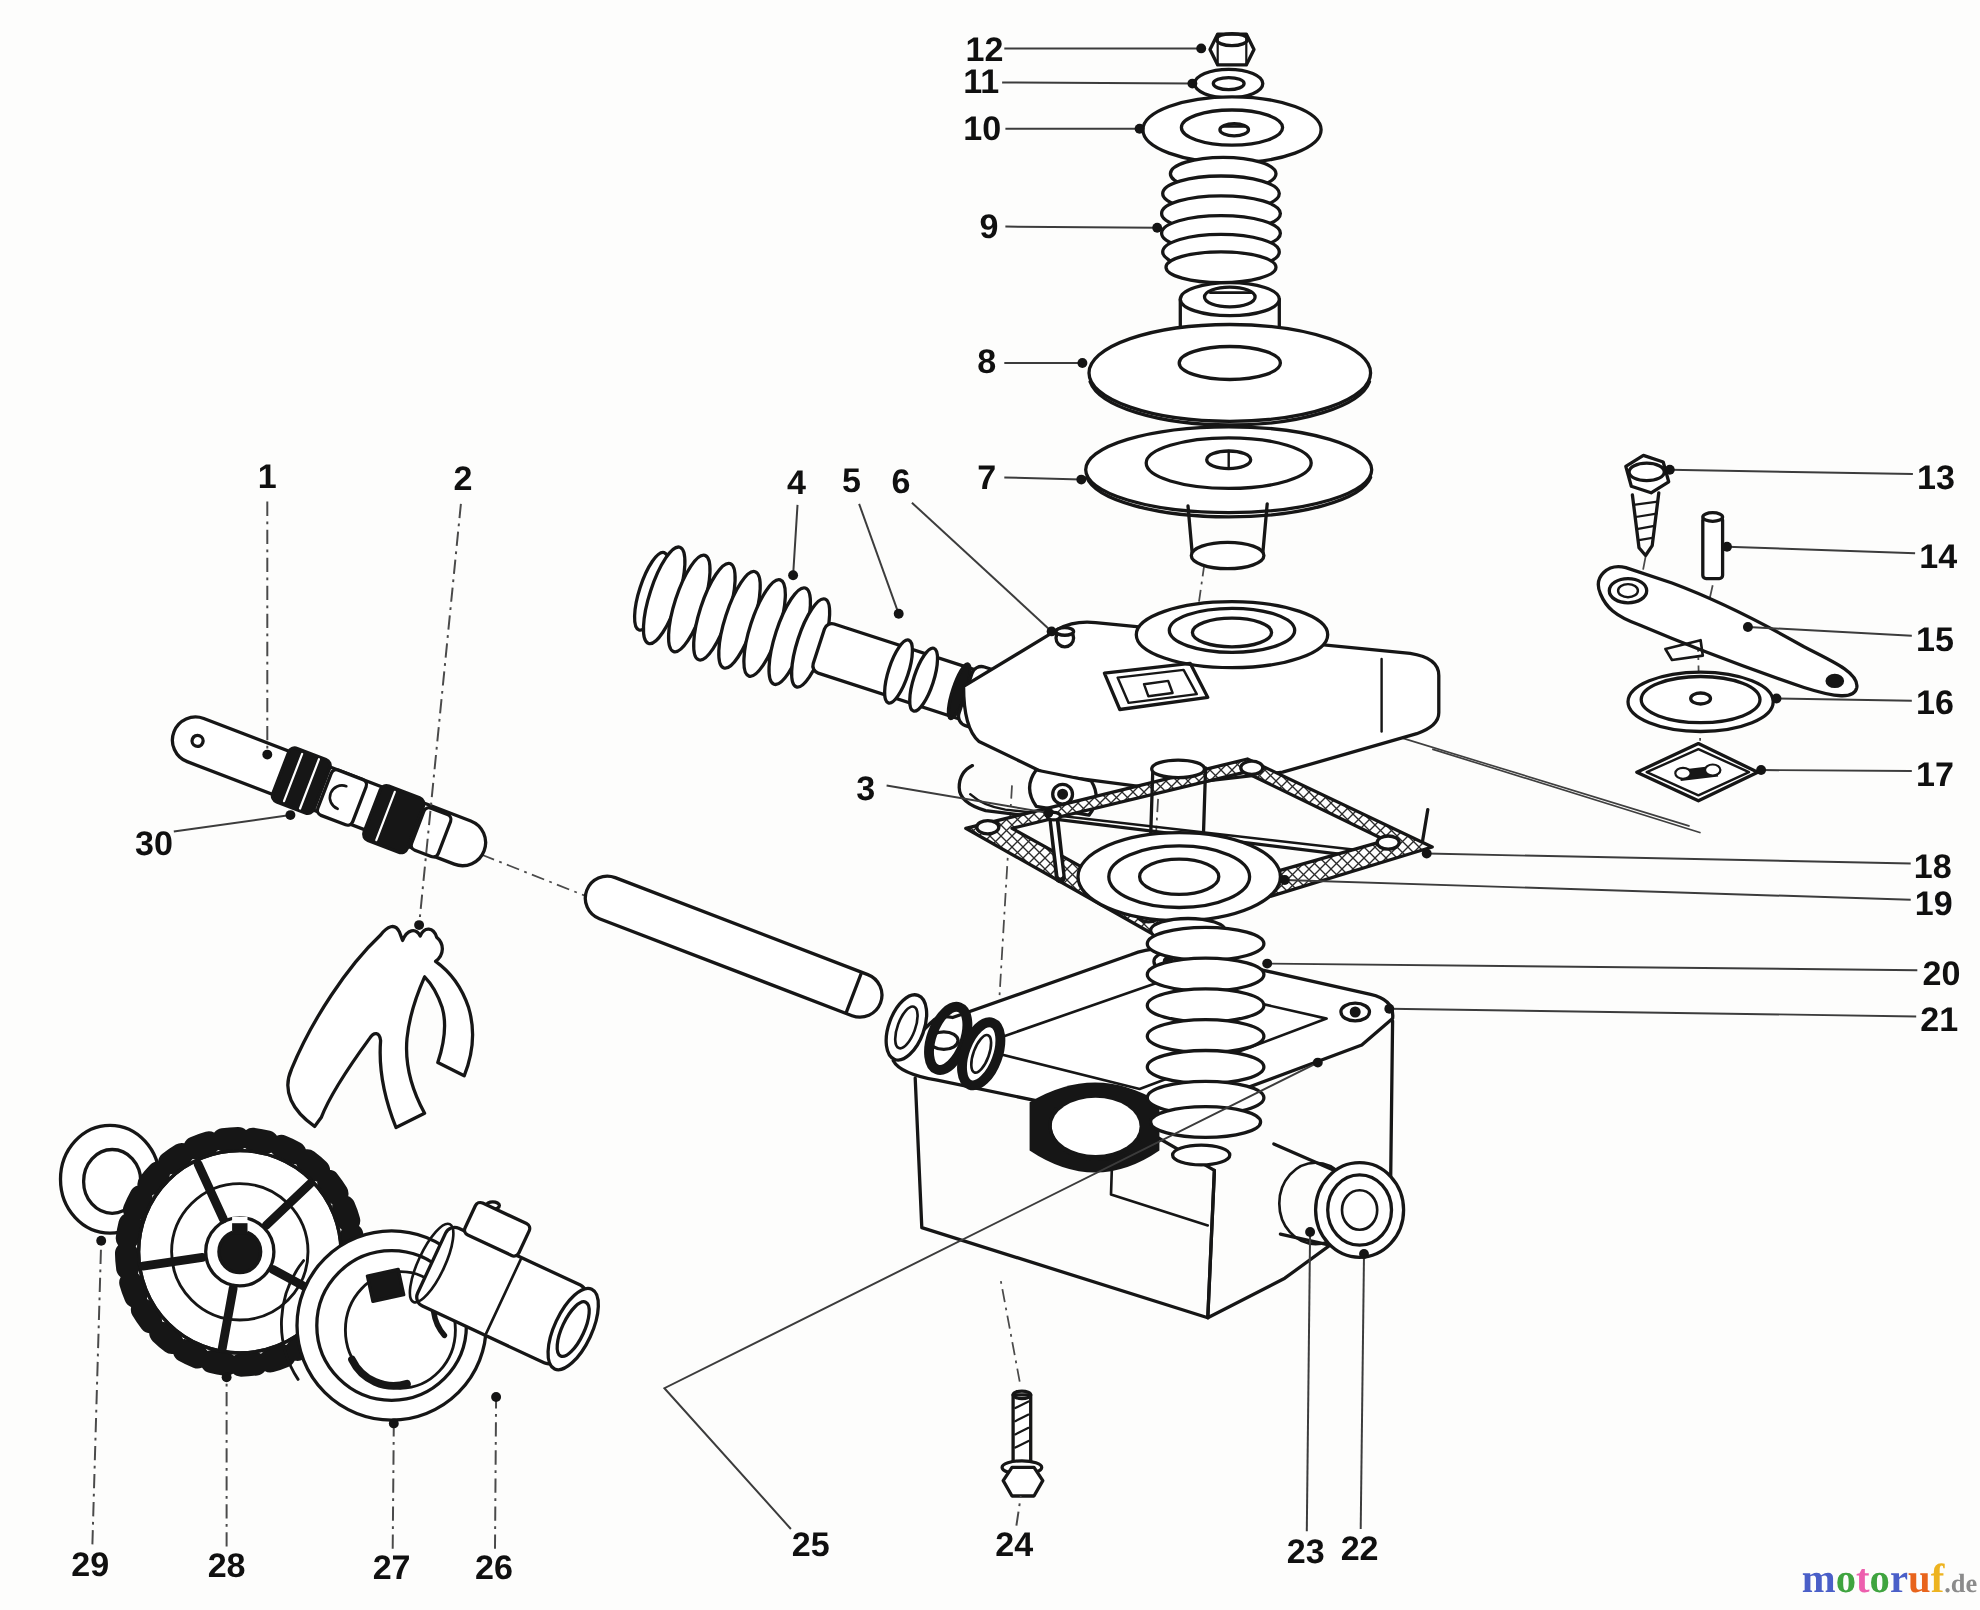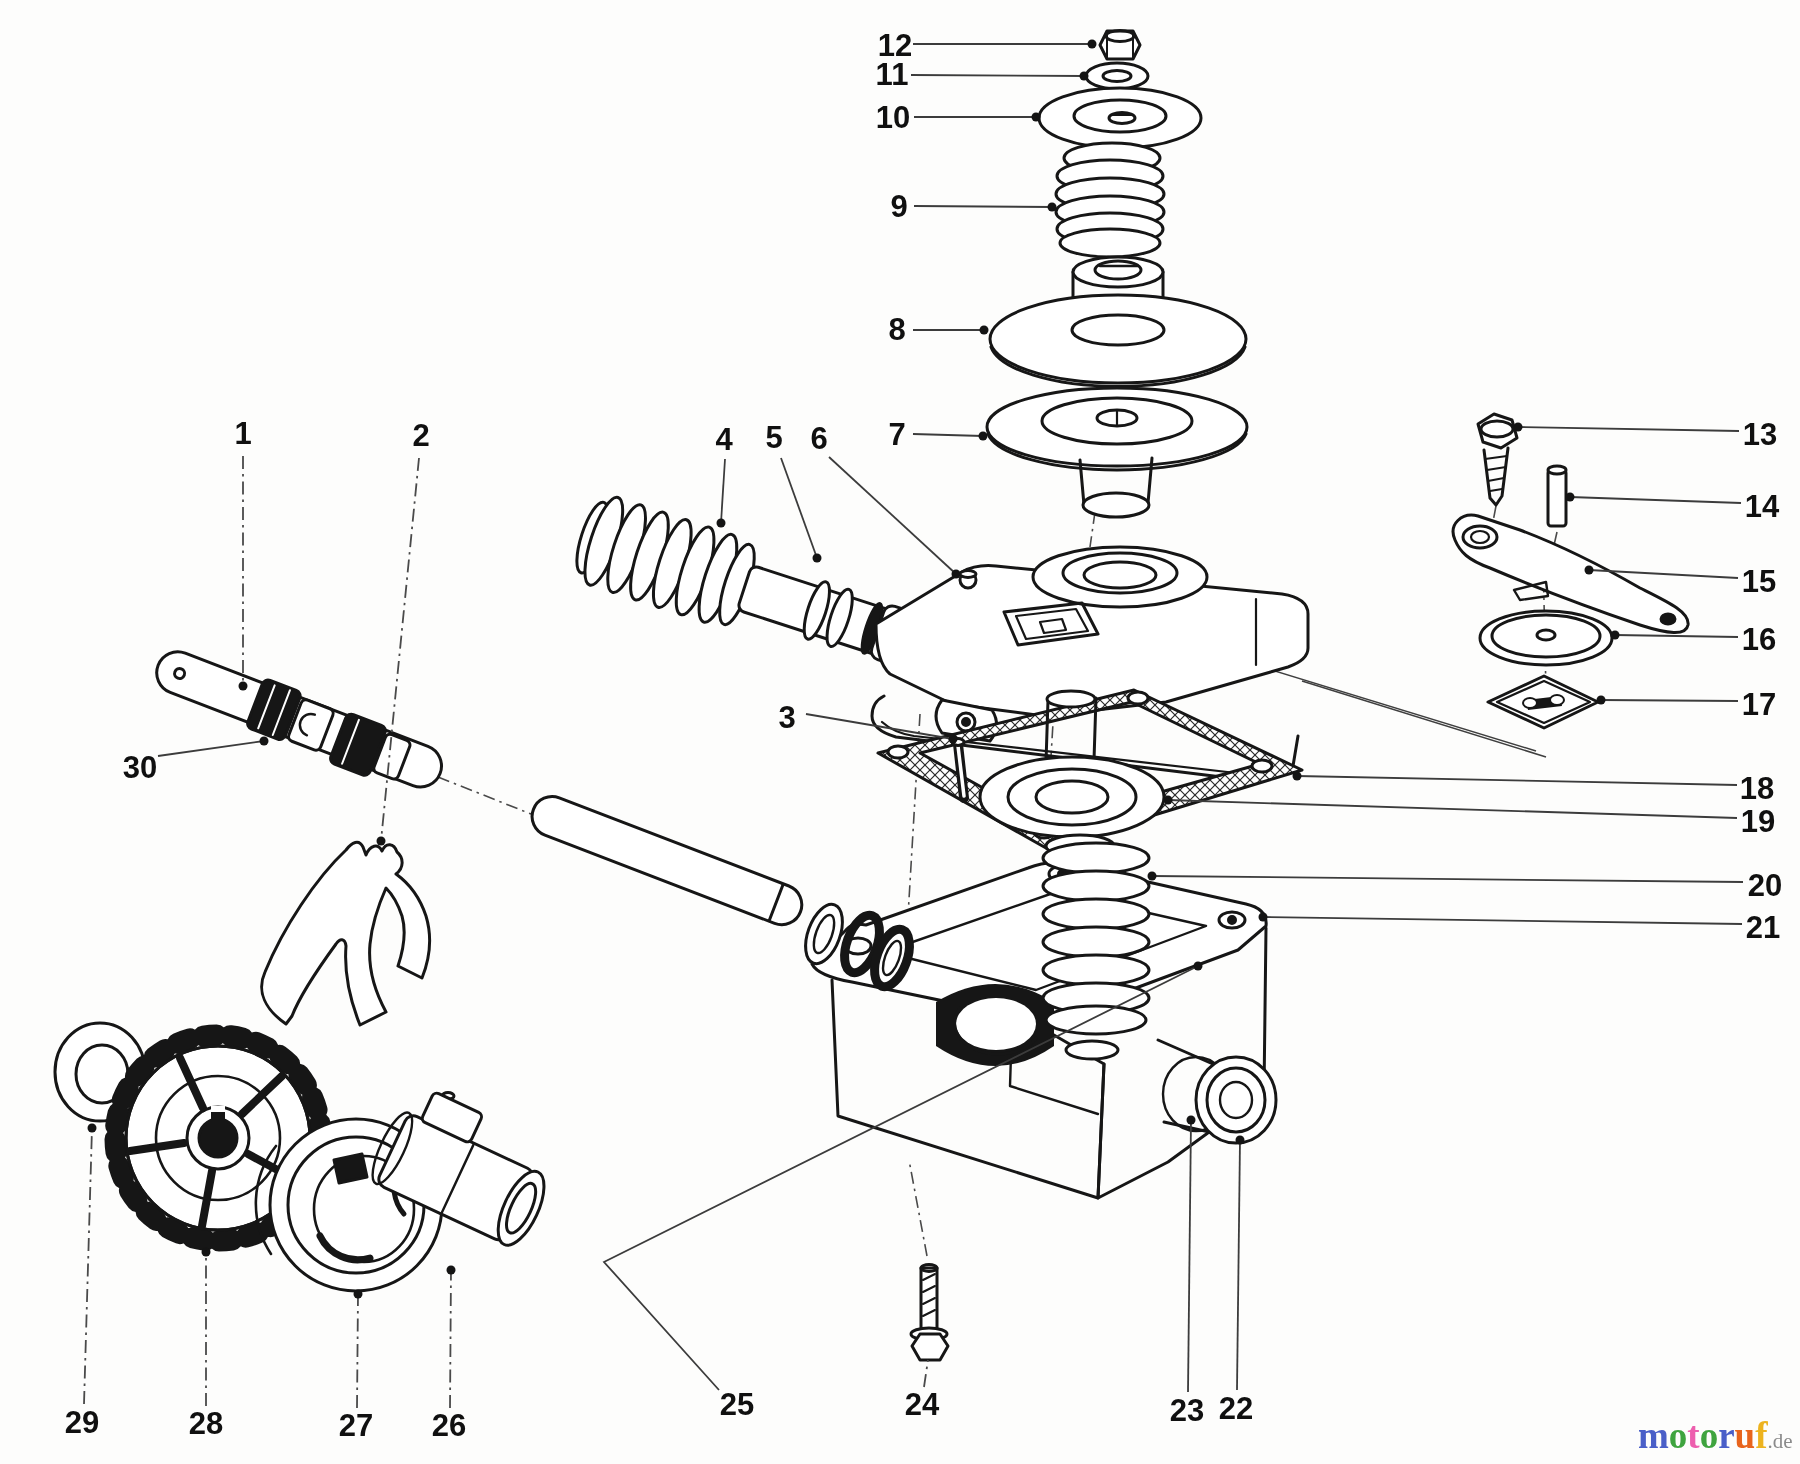--- a/index.html
+++ b/index.html
@@ -18,21 +18,21 @@
   .leader{fill:none;stroke:#3c3c3c;stroke-width:1.8px;}
   .leader.dashed{stroke-dasharray:13 5 2.5 5;stroke:#4a4a4a;}
   .leader-dot{fill:#141414;stroke:none;}
   .axisline{fill:none;stroke:#4a4a4a;stroke-width:1.6px;stroke-dasharray:12 5 2.5 5;}
   .projline{fill:none;stroke:#3f3f3f;stroke-width:1.5px;}
   .watermark{
     position:absolute;left:1638px;top:1414px;width:160px;height:44px;
     font-family:"Liberation Serif",serif;font-weight:bold;font-size:37px;
     letter-spacing:0px;white-space:nowrap;line-height:44px;
   }
-  .watermark .suffix{font-size:21px;font-weight:normal;}
+  .watermark .suffix{font-size:24px;font-weight:bold;}
 </style>
 </head>
 <body>
 
 <div id="stage">
 <svg viewBox="0 0 1800 1464" width="1800" height="1464" xmlns="http://www.w3.org/2000/svg">
   <defs>
     <pattern id="hatch" width="10" height="10" patternUnits="userSpaceOnUse">
       <rect width="10" height="10" fill="#ffffff"></rect>
       <line x1="0" y1="0" x2="10" y2="10" stroke="#2b2b2b" stroke-width="1.2"></line>

